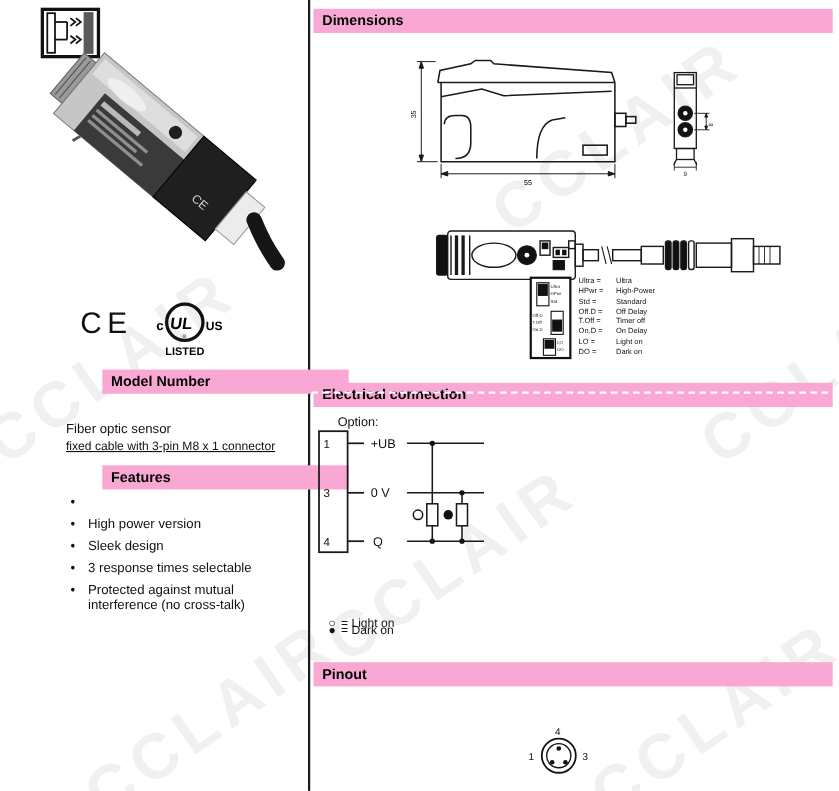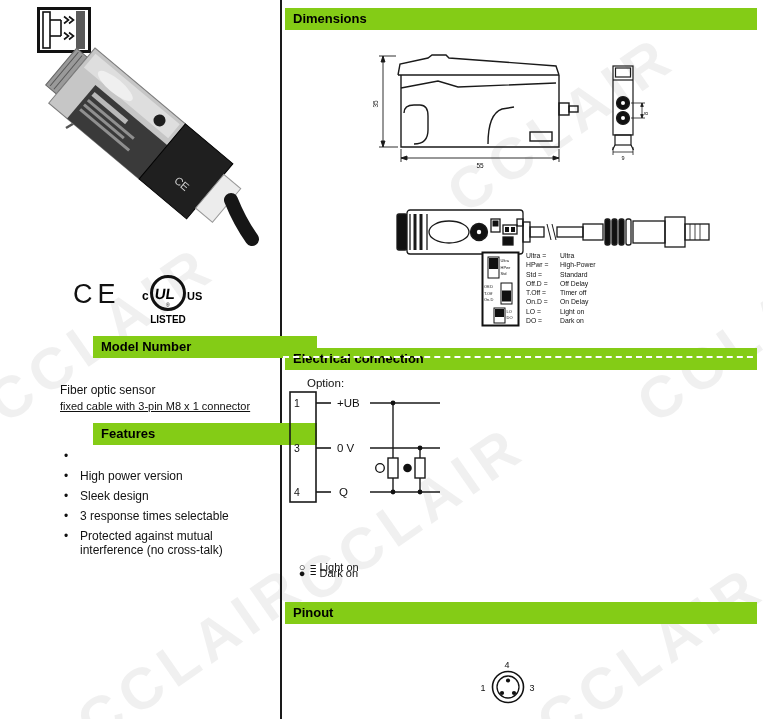--- a/index.html
+++ b/index.html
@@ -11,21 +11,21 @@
   }
   .abs { position:absolute; }
   svg { overflow:visible; display:block; }
   .wm {
     position:absolute; font-size:58px; font-weight:bold; letter-spacing:7px;
     color:rgba(140,140,140,0.13); transform:rotate(-35deg);
     pointer-events:none; white-space:nowrap;
   }
   .divider { position:absolute; left:280px; top:0; width:2px; height:719px; background:#1a1a1a; }
   .bar {
-    position:absolute; height:22px; background:#84cc16;
+    position:absolute; height:22px; background:#f9a8d4;
     font-size:13px; font-weight:bold; line-height:22px; padding-left:8px; color:#000;
   }
   .bar-left  { left:57px;  width:224px;margin-left:36px; }
   .bar-right { left:285px; width:472px; }
   .model-line  { position:absolute; left:60px; }
   .t-bold13 { font-size:13px; font-weight:bold; }
   .t-reg12  { font-size:12px; }
   .t-reg11  { font-size:11px; }
   .features { position:absolute; left:64px; top:450px; width:214px; list-style:none; }
   .features li { display:flex; font-size:12px; line-height:13.5px; margin-bottom:6.5px; }

